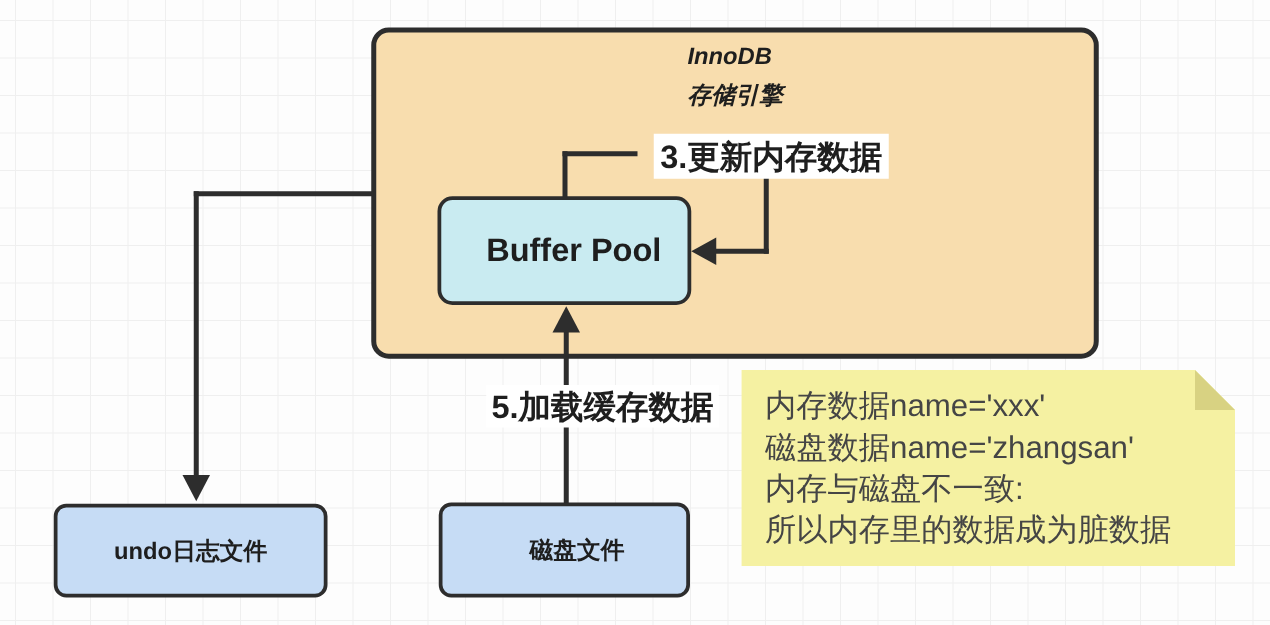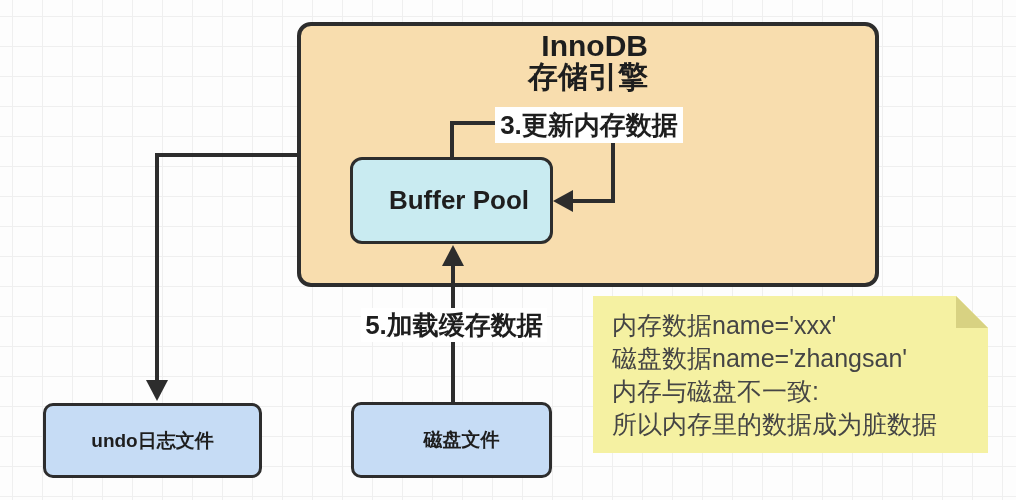--- a/index.html
+++ b/index.html
@@ -16,28 +16,28 @@
     background-image:
       linear-gradient(to right, var(--grid-line) 1px, transparent 1px),
       linear-gradient(to bottom, var(--grid-line) 1px, transparent 1px);
     background-size:30px 30px;
     background-position:12px 16px;
     color:var(--text);
   }
   .box{position:absolute;border:3px solid var(--stroke);box-sizing:border-box;
        display:flex;flex-direction:column;align-items:center;justify-content:center;}
   .engine{background:var(--engine-fill);border-width:4px;border-radius:14px;justify-content:flex-start;}
-  .engine-title{margin-top:4px;text-align:right;font-size:30px;font-weight:600;line-height:31px;}
+  .engine-title{margin-top:4px;text-align:left;font-size:19px;font-weight:600;line-height:31px;font-style:italic;}
   .subbox{background:var(--buffer-fill);border-radius:12px;padding-left:15px;}
   .subbox .bline{font-size:26px;font-weight:600;line-height:33px;text-align:center;}
   .filebox{background:var(--file-fill);border-radius:10px;font-size:19px;font-weight:600;}
   .line{position:absolute;background:var(--stroke);}
   .ah{position:absolute;width:0;height:0;}
   .steplabel{position:absolute;background:var(--label-bg);display:flex;align-items:center;
-             justify-content:center;font-weight:700;font-size:26px;line-height:32px;}
+             justify-content:center;font-weight:700;font-size:26px;line-height:32px;margin-left:28px;}
   .note{position:absolute;left:593px;top:296px;width:395px;height:157px;}
   .note-body{position:absolute;inset:0;background:var(--note-fill);
              clip-path:polygon(0 0, calc(100% - 32px) 0, 100% 32px, 100% 100%, 0 100%);}
   .note-fold{position:absolute;top:0;right:0;width:32px;height:32px;background:var(--note-fold);
              clip-path:polygon(0 0, 100% 100%, 0 100%);}
   .note-text{position:absolute;left:19px;top:13px;font-size:25px;line-height:33px;color:#454545;}
   .watermark{position:absolute;left:641px;top:440px;display:flex;align-items:center;z-index:5;}
   .wm-text{font-size:29px;color:var(--watermark);letter-spacing:1px;margin-left:9px;white-space:nowrap;}
 </style>
 </head>

